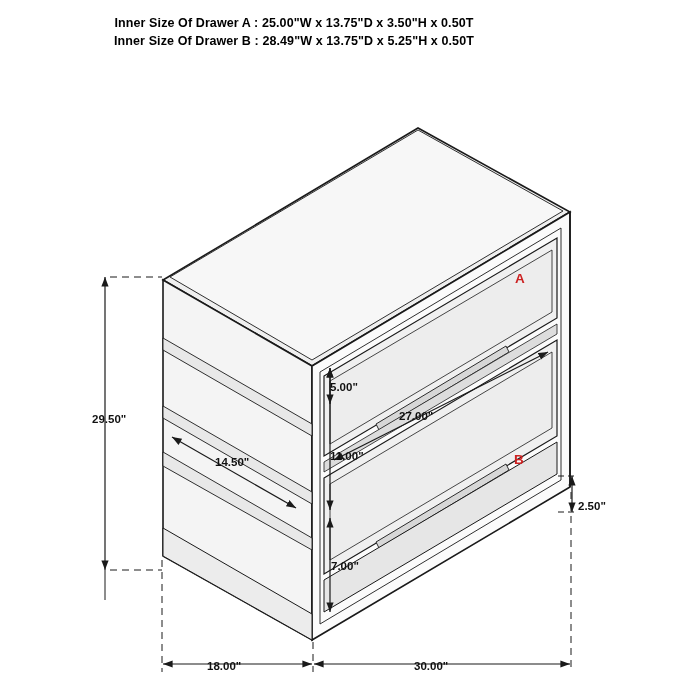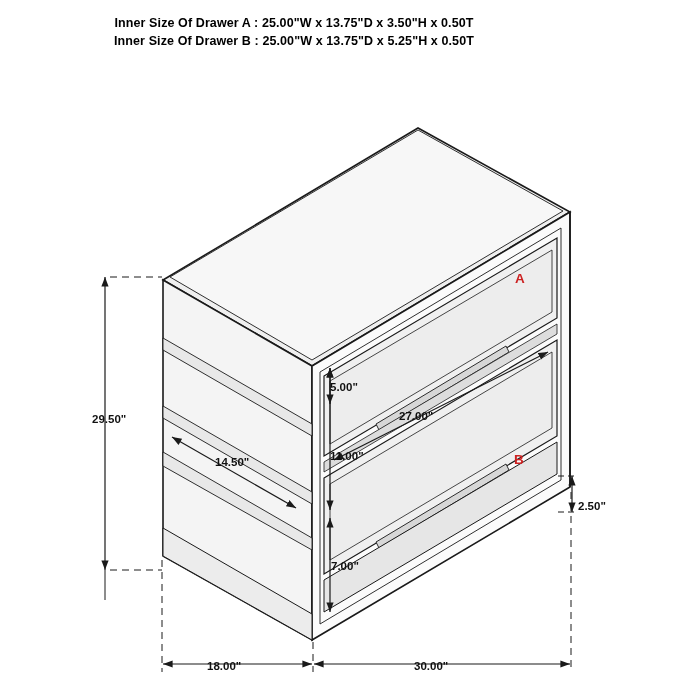--- a/index.html
+++ b/index.html
@@ -58,21 +58,21 @@
     white-space: nowrap;
   }
 </style>
 </head>
 <body>
 
 <div id="stage">
 
   <div class="title-block">
     <span class="title-line">Inner Size Of Drawer A : 25.00"W x 13.75"D x 3.50"H x 0.50T</span>
-    <span class="title-line">Inner Size Of Drawer B : 25.00"W x 13.75"D x 5.25"H x 0.50T</span>
+    <span class="title-line">Inner Size Of Drawer B : 28.49"W x 13.75"D x 5.25"H x 0.50T</span>
   </div>
 
   <svg class="drawing" viewBox="0 0 700 700">
     <defs>
       <marker id="arrowEnd" markerWidth="9" markerHeight="9" refX="8" refY="3" orient="auto" markerUnits="strokeWidth">
         <path d="M0,0 L8,3 L0,6 z" fill="#1a1a1a"></path>
       </marker>
       <marker id="arrowStart" markerWidth="9" markerHeight="9" refX="0" refY="3" orient="auto" markerUnits="strokeWidth">
         <path d="M8,0 L0,3 L8,6 z" fill="#1a1a1a"></path>
       </marker>

